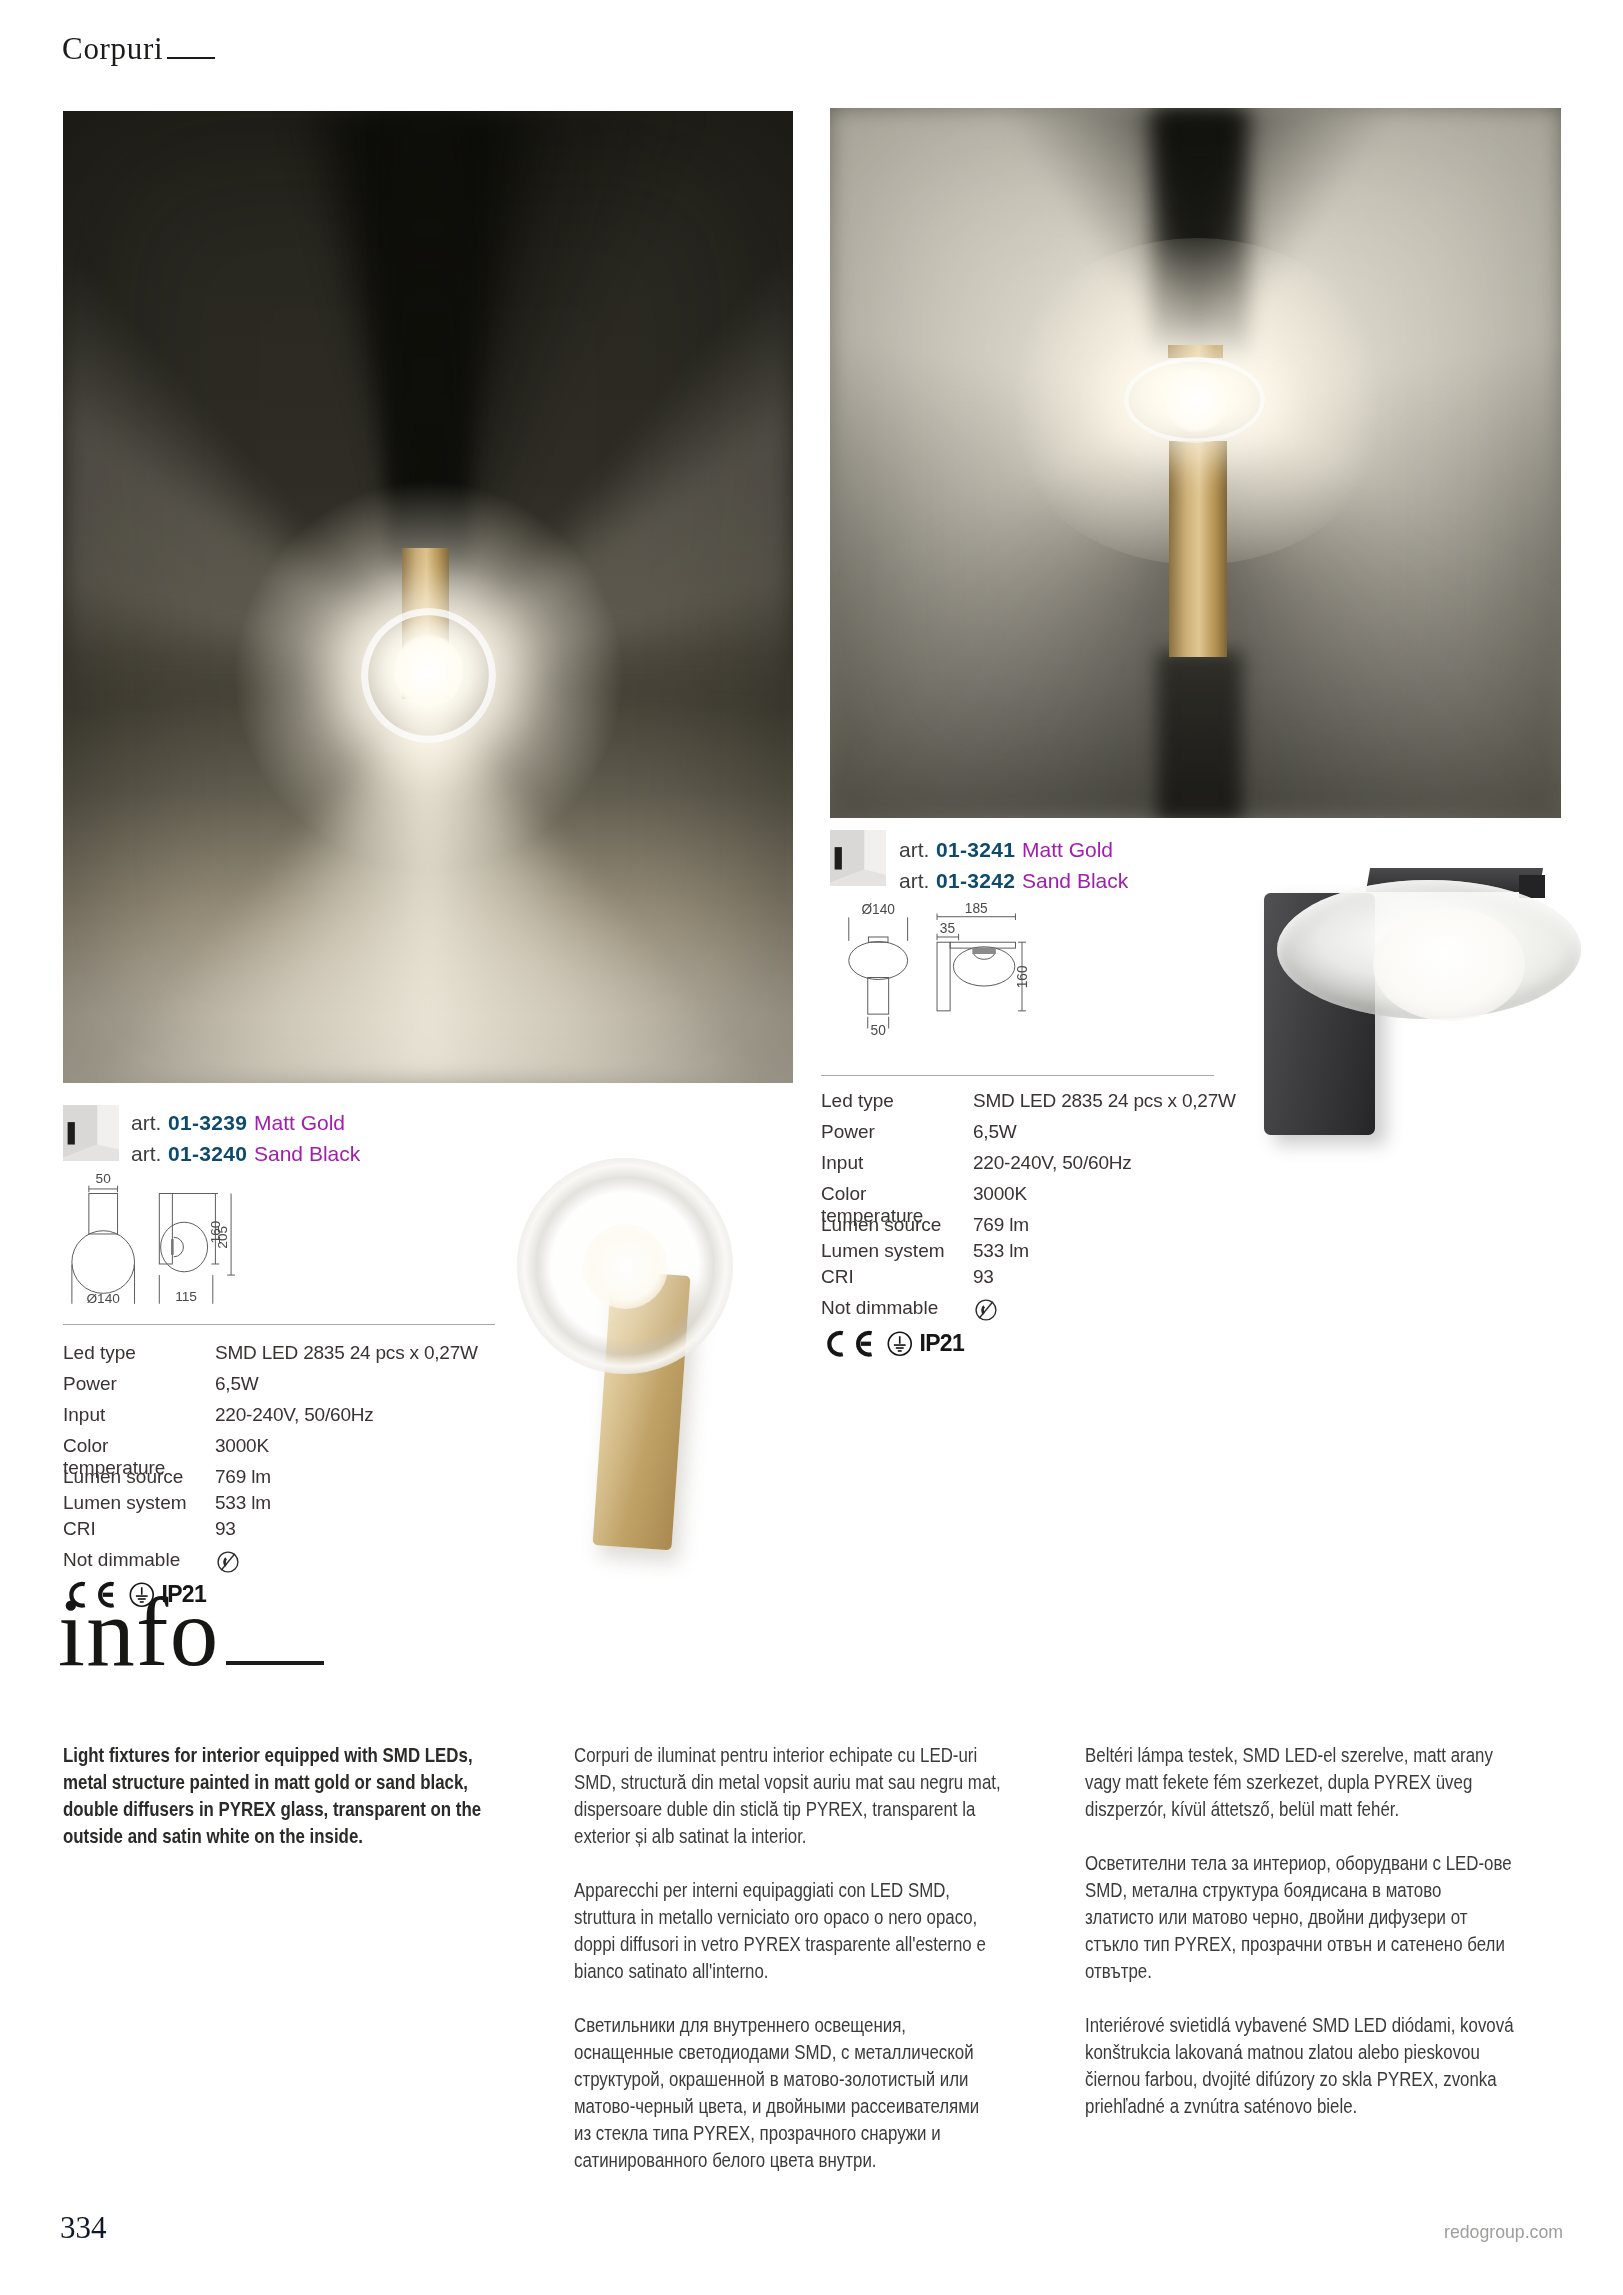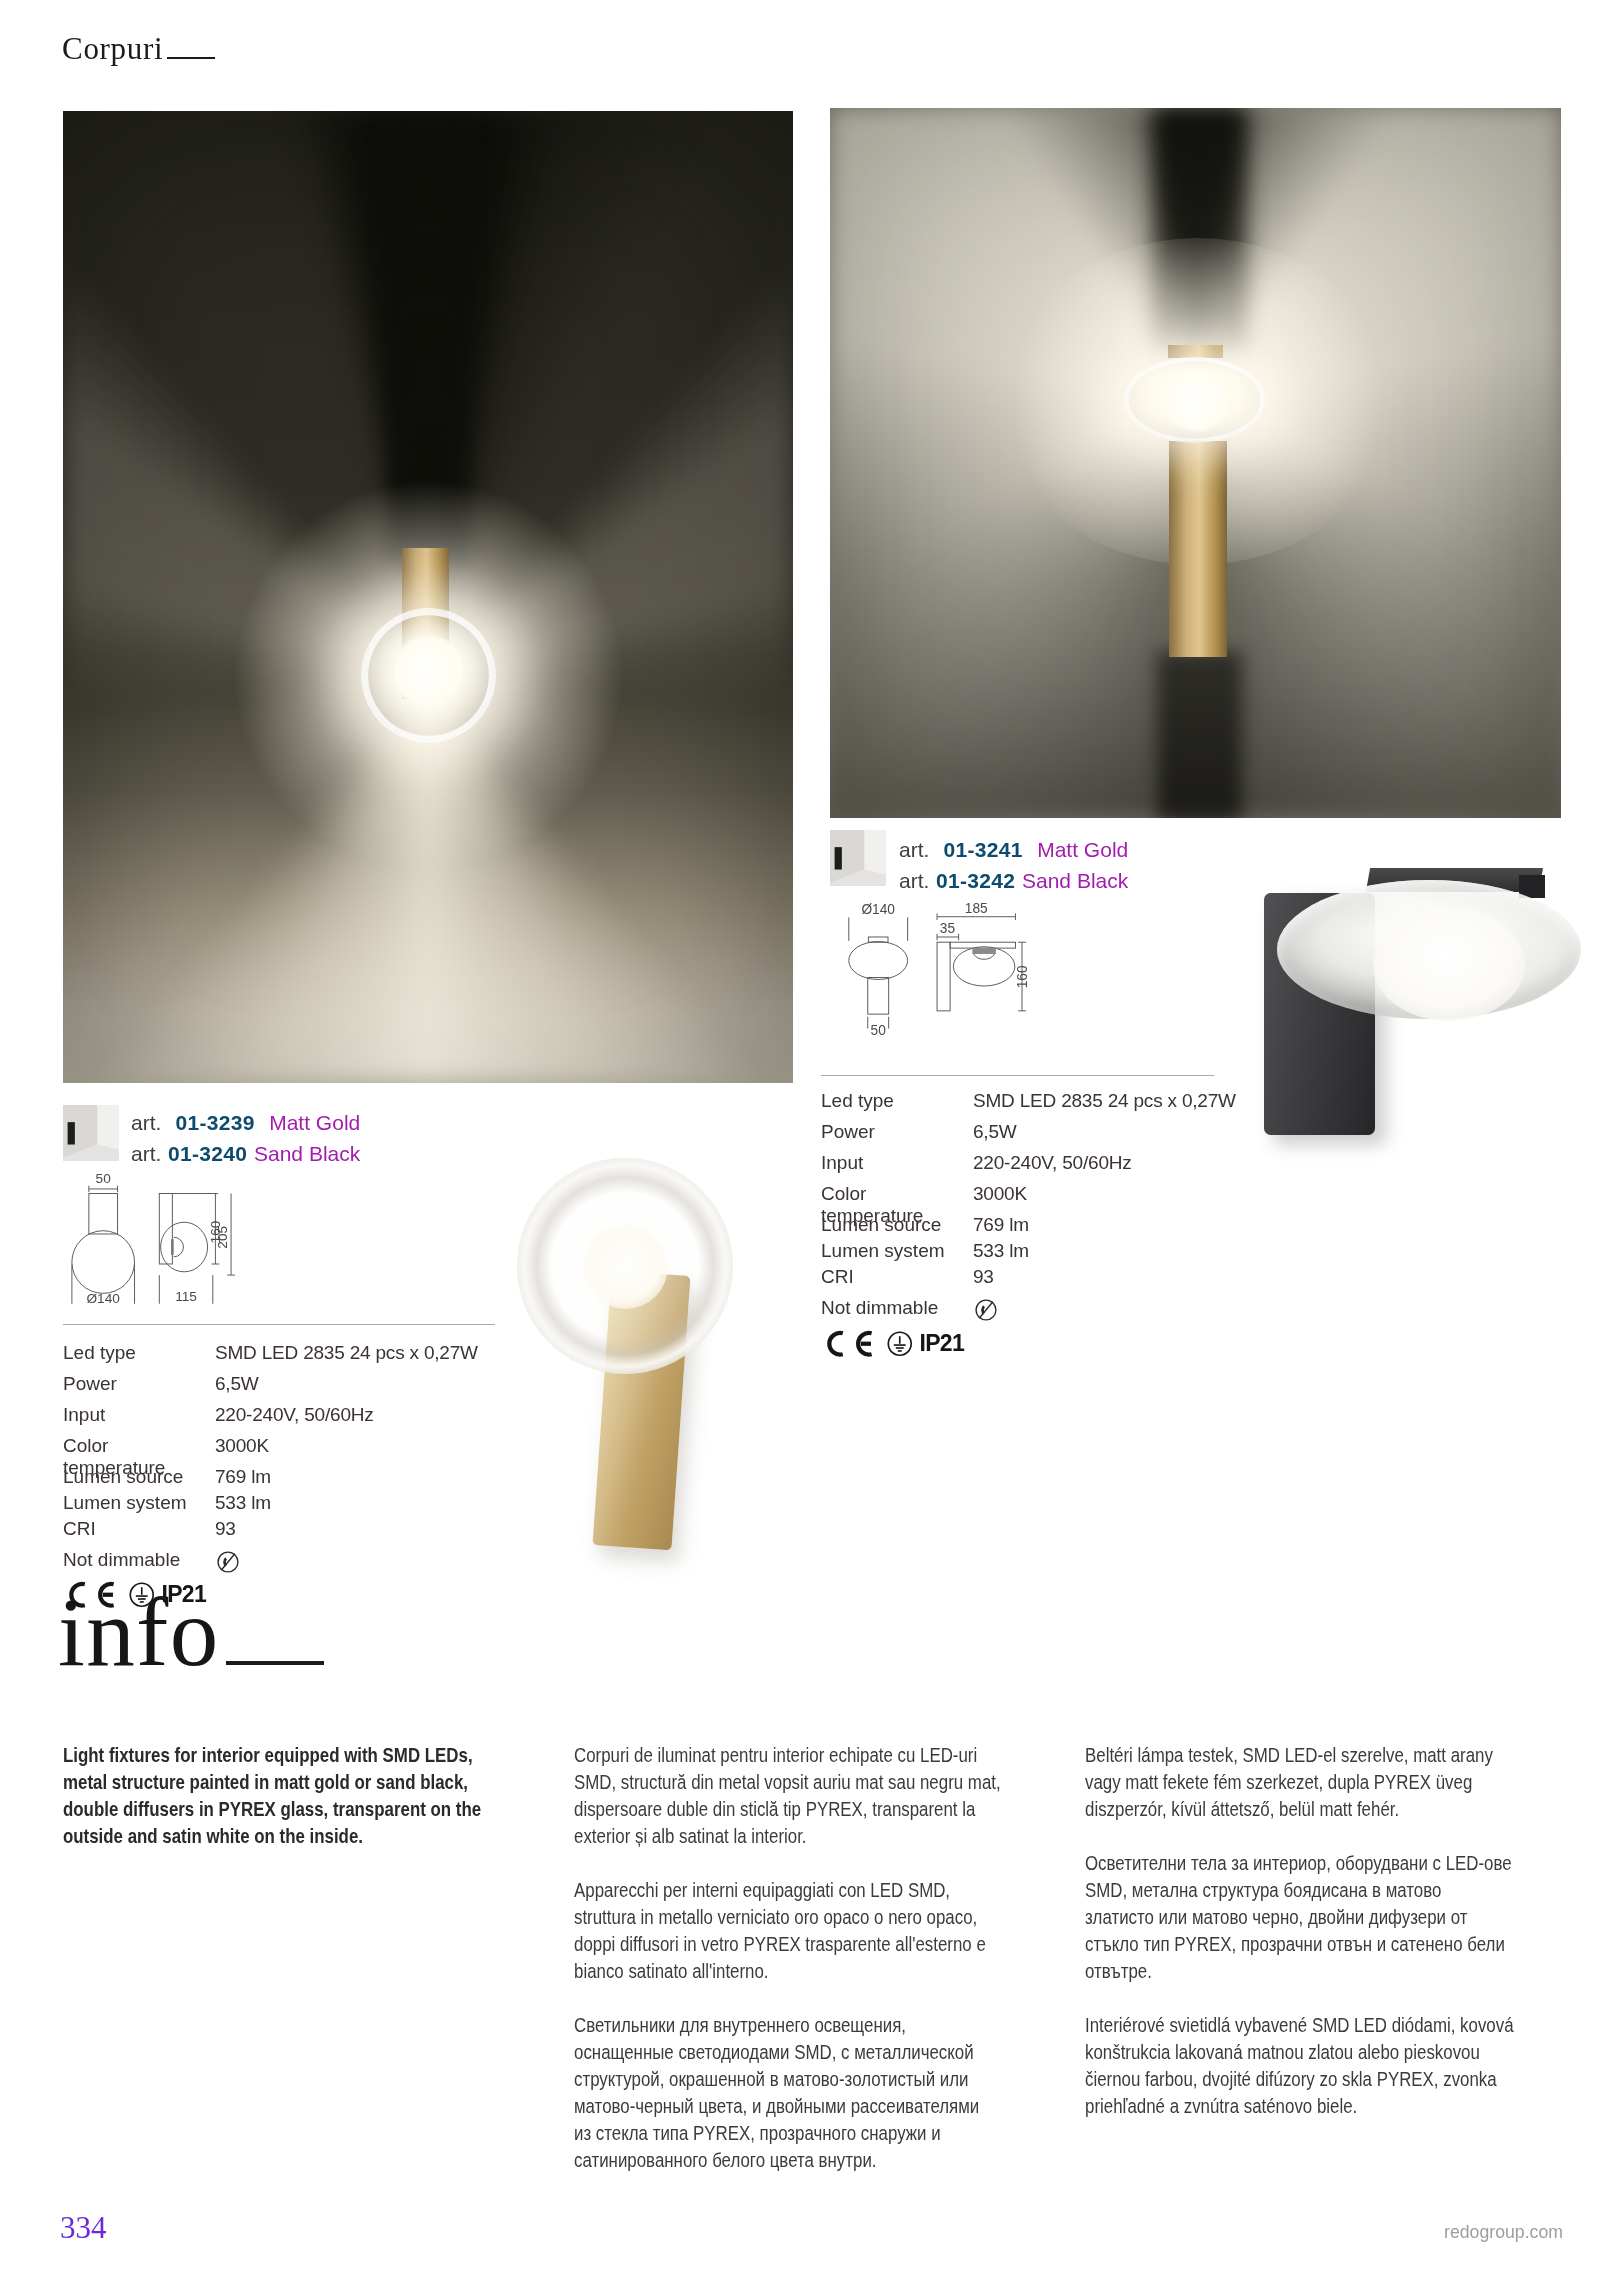--- a/index.html
+++ b/index.html
@@ -95,21 +95,21 @@
     box-shadow:10.5px 9.2px 17px rgba(60,60,60,0.25);}
   .rb-dome{left:46px;top:13px;width:304px;height:139px;border-radius:50%;
     background:radial-gradient(ellipse at 42% 42%, #fdfdfb 0%, rgba(248,248,246,0.92) 34%, rgba(235,235,231,0.8) 55%, rgba(206,206,200,0.55) 76%, rgba(176,176,170,0.4) 90%, rgba(160,160,154,0.35) 100%);
     box-shadow:inset 0 6.5px 15.7px rgba(255,255,255,0.9), inset 0 -9.2px 17px rgba(150,150,145,0.35);}
   .rb-inner{left:142px;top:41px;width:152px;height:113px;border-radius:50%;
     background:radial-gradient(ellipse at 48% 42%,#ffffff 0%,#fbfaf6 55%,rgba(244,242,236,0.6) 85%,rgba(244,242,236,0) 100%);}
 
   
   .wall-icon{width:56px;height:56px;}
   .art-rows{display:flex;flex-direction:column;}
-  .art-row{display:flex;align-items:baseline;height:31px;font-size:21px;justify-content:space-between;}
+  .art-row{display:flex;align-items:baseline;height:31px;font-size:21px;}
   .art-prefix{color:#3f3e3e;width:37px;}
   .art-code{color:#0c4a6e;font-weight:bold;width:86px;letter-spacing:0.3px;}
   .art-finish{color:#a21caf;}
 
   
   .dims svg{display:block;}
   .divider{height:0;border-top:1.3px solid #a9a9a9;}
   .spec-table{font-size:19px;color:#3a3233;}
   .spec-row{display:flex;height:31px;align-items:flex-start;}
   .spec-row.tight{height:26px;}
@@ -117,21 +117,21 @@
   .spec-value{white-space:nowrap;letter-spacing:-0.2px;}
   .cert-row{display:flex;align-items:center;gap:6.5px;}
   .ip-text{font-weight:bold;font-size:23px;color:#161616;letter-spacing:-0.7px;}
 
   
   .desc-col{width:550px;transform:scaleX(0.875);transform-origin:top left;}
   .desc{white-space:pre-line;font-size:19.3px;line-height:27px;color:#3c3b3b;margin:0 0 27px 0;}
   .desc.en{font-weight:bold;color:#2b2a29;}
 
   
-  .page-number{left:60px;top:2210px;font-family:"Liberation Serif", serif;font-size:31px;color:#6d28d9;}
+  .page-number{left:60px;top:2210px;font-family:"Liberation Serif", serif;font-size:31px;color:#0f172a;}
   .website{right:60px;top:2222px;font-size:17.7px;color:#9d9d9c;}
 
   .dimtext{font-family:"Liberation Sans", sans-serif;fill:#4a4a4a;font-size:21px;}
 </style>
 </head>
 <body>
 
 <div class="abs page-title title-row">
   <span>Corpuri</span>
     <span class="uline small"></span>

